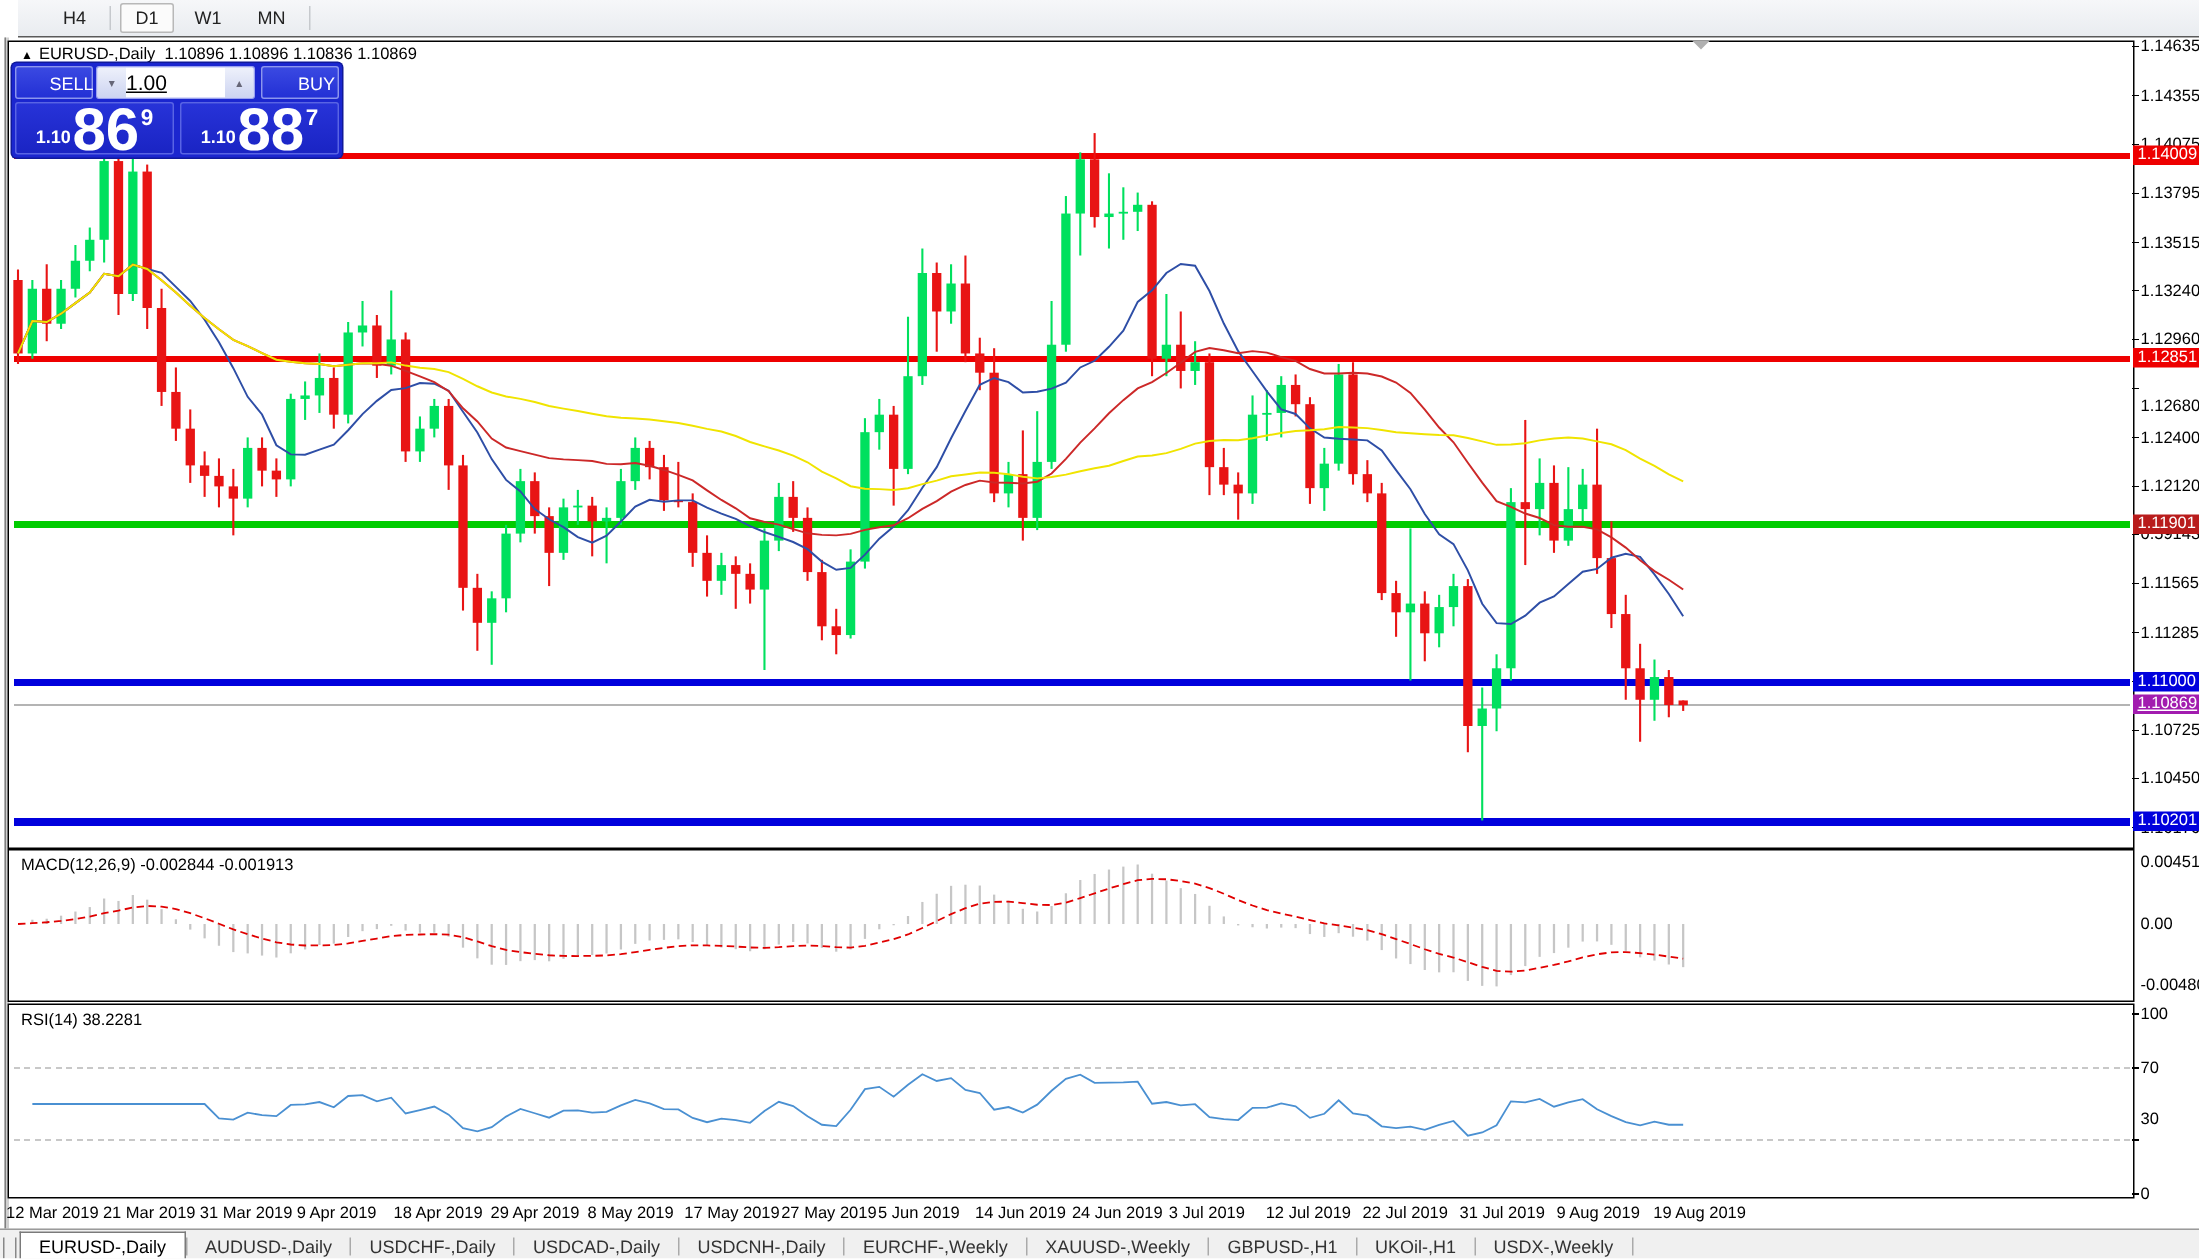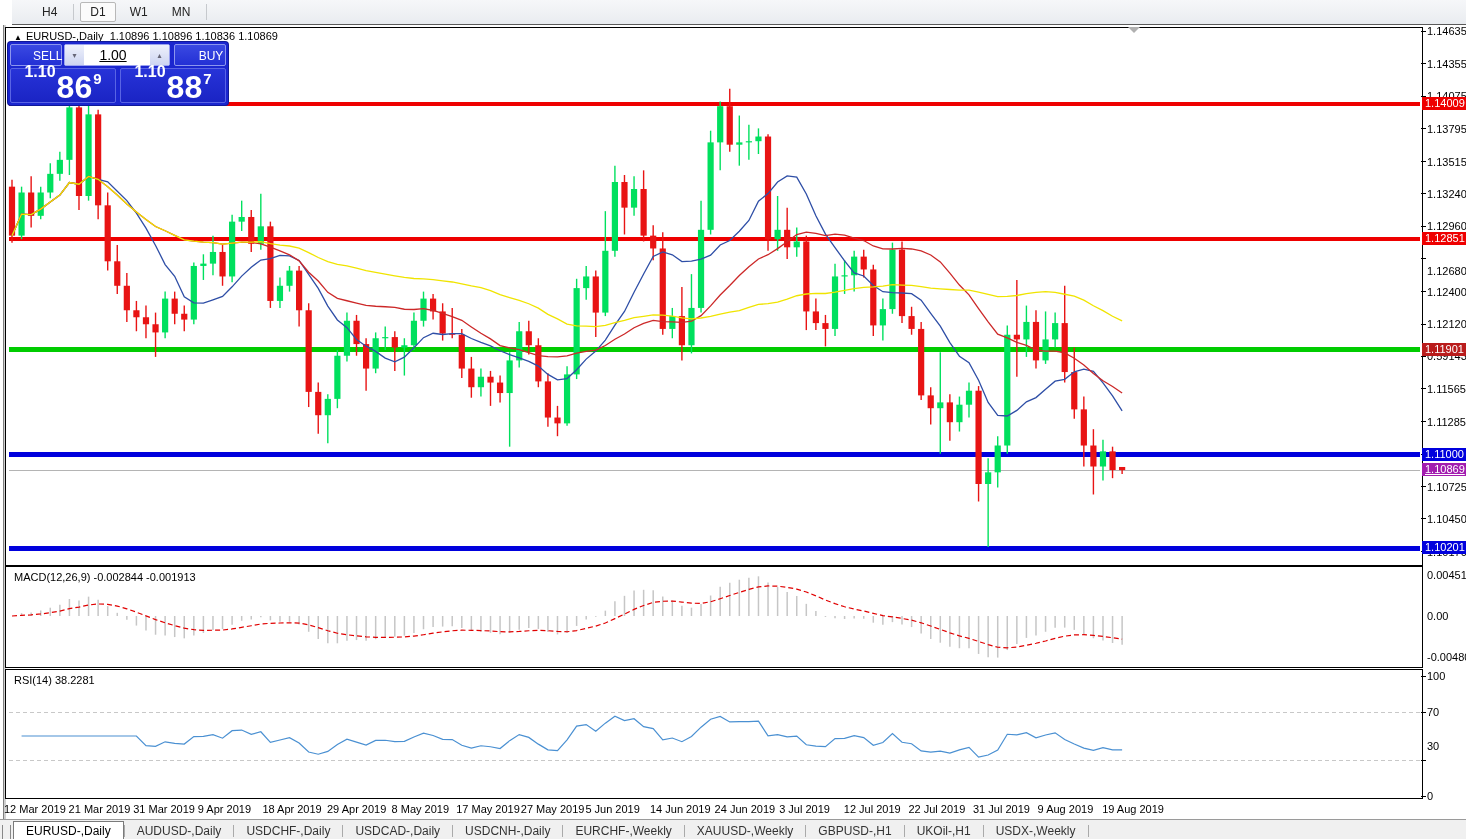--- a/index.html
+++ b/index.html
@@ -31,24 +31,24 @@
   .tab.active{background:#fff;border:1px solid #7a7a7a;border-bottom:none;height:18px;line-height:18px;color:#000;}
   .tab-sep{width:1px;height:12px;background:#aaa;margin-bottom:3px;}
   
   .trade{position:absolute;left:8px;top:42px;width:220px;height:63px;background:#1b26cf;border-radius:3px;z-index:9;box-shadow:0 0 0 1px #10199a;}
   .trade-row1{position:absolute;left:2px;top:2px;right:2px;height:22px;display:flex;}
   .tbtn{height:22px;line-height:22px;text-align:center;color:#fff;font-size:12px;background:linear-gradient(#3a49e2,#2330d5);border:1px solid #8era;border:1px solid #8c96ee;border-radius:2px;box-sizing:border-box;padding-left:22px;}
   .sellbtn{width:52px;}
   .buybtn{width:52px;margin-left:2px;}
   .vol-wrap{flex:1;display:flex;margin:0 2px;border:1px solid #9aa2ef;border-radius:2px;overflow:hidden;background:#fff;}
   .stepper{width:19px;background:linear-gradient(#eef1fb,#cdd4f1);color:#667;font-size:8px;text-align:center;line-height:22px;}
-  .vol-value{flex:1;background:#fff;color:#000;font-size:14px;line-height:21px;text-align:center;padding-right:8px;text-decoration:underline;}
+  .vol-value{flex:1;background:#fff;color:#000;font-size:14px;line-height:21px;text-align:left;padding-right:8px;text-decoration:underline;}
   .price-box{position:absolute;top:26px;width:106px;height:35px;background:linear-gradient(#2733d8,#1a24c4);border:1px solid #5964e4;border-radius:2px;box-sizing:border-box;color:#fff;display:flex;align-items:flex-end;justify-content:center;}
-  .price-box .small{font-size:16px;font-weight:bold;margin-bottom:21px;}
-  .price-box .big{font-size:32px;font-weight:bold;line-height:30px;margin:0 1px;}
+  .price-box .small{font-size:12px;font-weight:bold;margin-bottom:4px;}
+  .price-box .big{font-size:40px;font-weight:bold;line-height:30px;margin:0 1px;}
   .price-box .sup{font-size:15px;font-weight:bold;align-self:flex-start;margin-top:1px;}
   .shift-marker{position:absolute;left:1128px;top:27px;width:0;height:0;border-left:6px solid transparent;border-right:6px solid transparent;border-top:6px solid #b0b0b0;z-index:5;}
 </style>
 </head>
 <body>
 
 <div id="app">
   <div class="toolbar">
     <div class="toolbar-pad"></div>
   <div class="tf-btn">H4</div>

